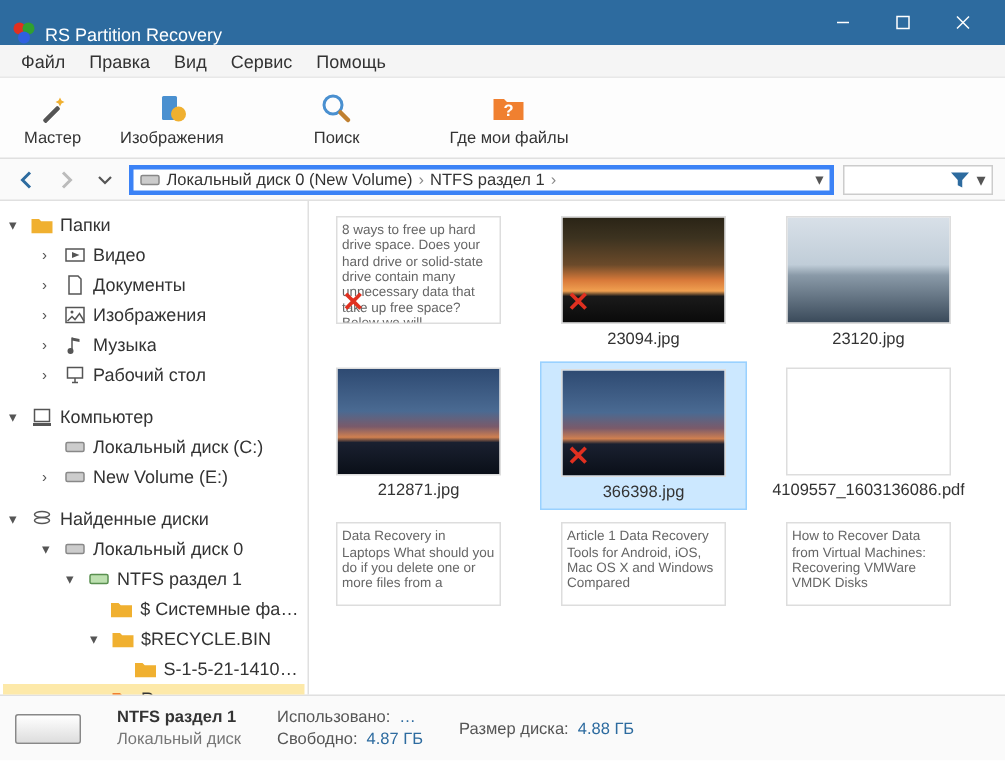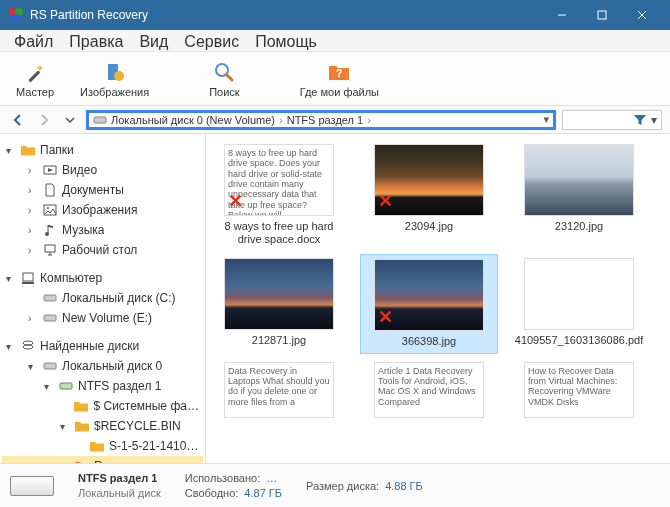--- a/index.html
+++ b/index.html
@@ -1,22 +1,22 @@
 <!DOCTYPE html>
 <html><head>
 <meta charset="utf-8">
 <style>
 * { margin: 0; padding: 0; box-sizing: border-box; font-family: "Segoe UI", Tahoma, sans-serif; }
 body { width: 670px; height: 507px; background: #fff; overflow: hidden; font-size: 12px; color: #333; }
-.titlebar { height: 30px; background: #2d6b9f; display: flex; align-items: center; padding: 0 8px; color: #fff; }
+.titlebar { height: 30px; background: #2d6b9f; display: flex; align-items: flex-end; padding: 0 8px; color: #fff; }
 .titlebar .logo { width: 16px; height: 16px; margin-right: 6px; }
 .titlebar .title { flex: 1; font-size: 12px; }
 .titlebar .winbtn { width: 40px; height: 30px; display: flex; align-items: center; justify-content: center; cursor: pointer; }
 .titlebar .winbtn svg { stroke: #fff; }
-.menubar { height: 22px; background: #f5f5f5; display: flex; align-items: flex-end; padding: 0 6px; font-size: 16px; border-bottom: 1px solid #e8e8e8; }
+.menubar { height: 22px; background: #f5f5f5; display: flex; align-items: center; padding: 0 6px; font-size: 12px; border-bottom: 1px solid #e8e8e8; }
 .menubar span { padding: 0 8px; cursor: pointer; }
 .toolbar { height: 54px; background: #fdfdfd; display: flex; align-items: center; padding: 4px 10px; border-bottom: 1px solid #e0e0e0; gap: 14px; }
 .tbtn { display: flex; flex-direction: column; align-items: center; gap: 2px; font-size: 11px; cursor: pointer; padding: 3px 6px; }
 .tbtn.highlight { border: 2px solid #d93025; border-radius: 2px; padding: 1px 10px; }
 .tbtn .icn { width: 24px; height: 24px; display: flex; align-items: center; justify-content: center; }
 .navbar { height: 28px; background: #fafafa; display: flex; align-items: center; padding: 0 8px; border-bottom: 1px solid #e0e0e0; gap: 6px; }
 .navbar .navicon { width: 20px; height: 20px; display: flex; align-items: center; justify-content: center; cursor: pointer; }
 .breadcrumb { flex: 1; height: 20px; border: 3px solid #3b82f6; background: #fff; display: flex; align-items: center; padding: 0 4px; font-size: 11px; gap: 4px; }
 .breadcrumb .sep { color: #888; }
 .filterbox { width: 100px; height: 20px; border: 1px solid #ccc; background: #fff; display: flex; align-items: center; justify-content: flex-end; padding-right: 4px; }
@@ -328,21 +328,20 @@
       </div>
 
   </div>
 
   <div class="content">
     <div class="item">
       <div class="thumb doc">
           <span>8 ways to free up hard drive space. Does your hard drive or solid-state drive contain many unnecessary data that take up free space? Below we will</span>
           <span class="redx">✕</span>
         </div>
-      <div class="cap">8 ways to free up hard drive space.docx</div>
     </div>
     <div class="item">
       <div class="thumb photo-sunset">
           <span class="redx">✕</span>
         </div>
       <div class="cap">23094.jpg</div>
     </div>
     <div class="item">
       <div class="thumb photo-sea"></div>
       <div class="cap">23120.jpg</div>

